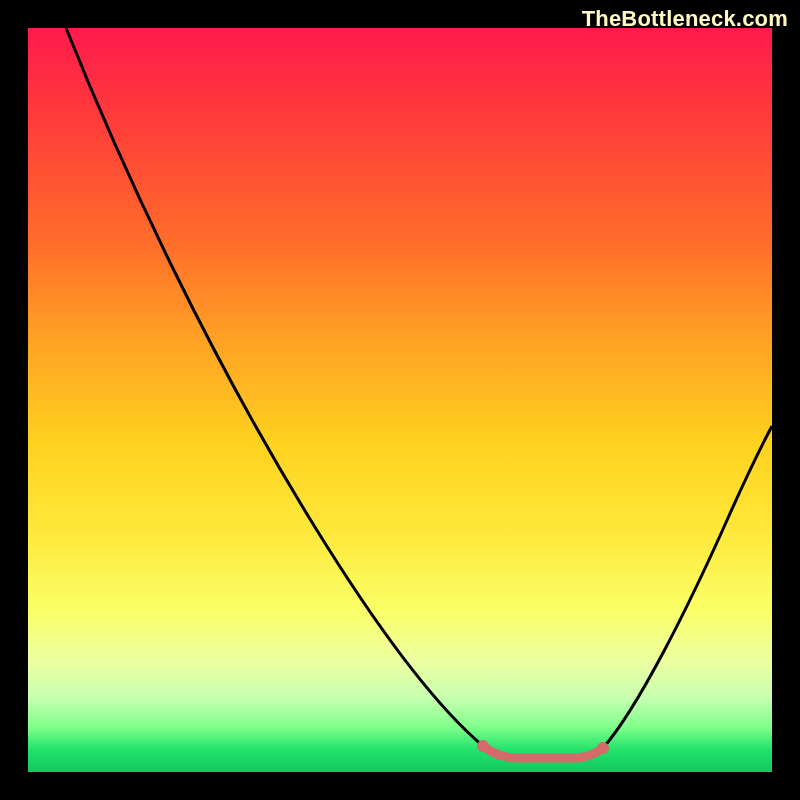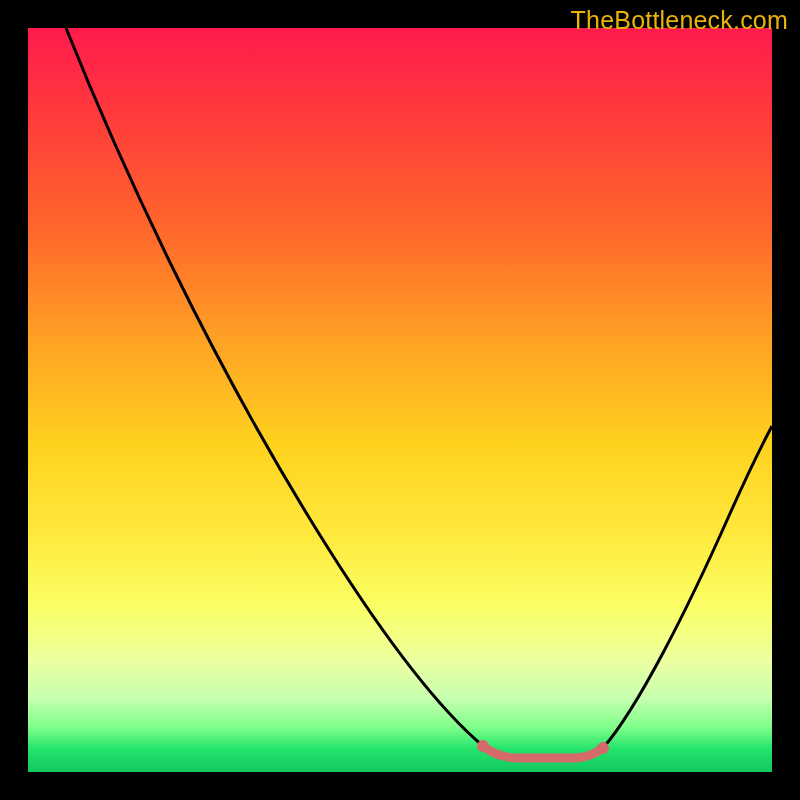--- a/index.html
+++ b/index.html
@@ -29,23 +29,23 @@
       #c7ffb0 90%,
       #7fff8a 94%,
       #21e36b 97%,
       #13c85e 100%
     );
   }
   .watermark {
     position: absolute;
     top: 6px;
     right: 12px;
-    color: #eab308;
-    font-size: 25px;
-    font-weight: 400;
+    color: #fef9c3;
+    font-size: 22px;
+    font-weight: 700;
     letter-spacing: 0.2px;
     user-select: none;
   }
   svg.curve {
     position: absolute;
     left: 0;
     top: 0;
     width: 744px;
     height: 744px;
   }

